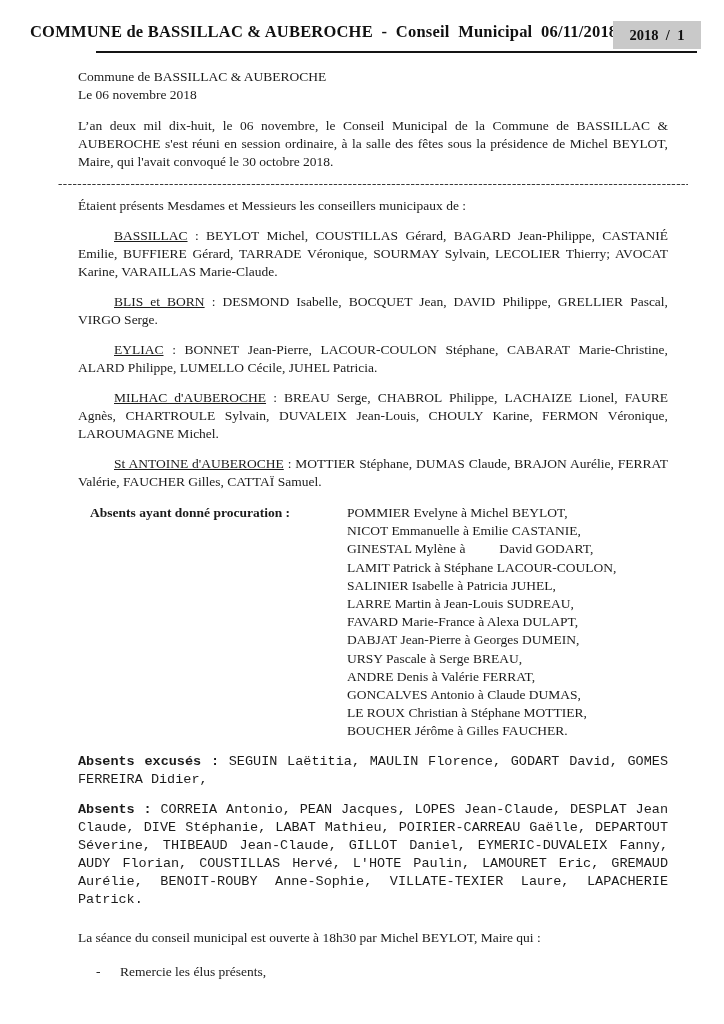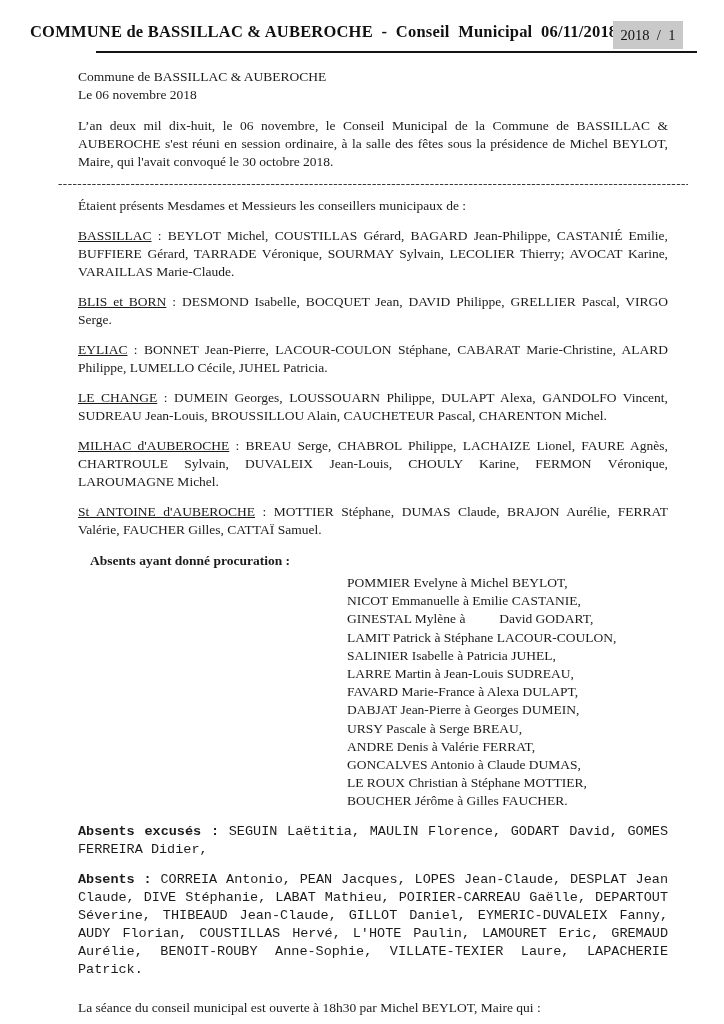--- a/index.html
+++ b/index.html
@@ -25,28 +25,28 @@
     font-size: 16.5px;
     font-weight: bold;
     letter-spacing: 0.2px;
     white-space: pre;
     color: #111;
   }
   .page-badge {
     position: absolute;
     left: 613px;
     top: 21px;
-    width: 70px;
+    width: 88px;
     height: 28px;
     background: #c9c9c9;
     display: flex;
     align-items: center;
     justify-content: center;
     font-size: 14.5px;
-    font-weight: normal;
+    font-weight: bold;
     white-space: pre;
     color: #111;
   }
   .header-rule {
     position: absolute;
     left: 96px;
     top: 51px;
     width: 601px;
     height: 2px;
     background: #141414;
@@ -72,32 +72,32 @@
     overflow: hidden;
     font-size: 13px;
     letter-spacing: 0.5px;
     color: #2a2a2a;
   }
   .presents-line { margin: 4px 0 0 0; }
   .commune-para {
     margin: 12px 0 0 0;
     text-align: justify;
   }
-  .commune-name { text-decoration: underline; }
+  .commune-name { text-decoration: underline; margin-left: 36px; }
   .proc-block {
     display: flex;
     margin: 13px 0 0 0;
   }
   .proc-label {
     width: 257px;
     flex: 0 0 257px;
     font-weight: bold;
     margin-left: 12px;
   }
-  .proc-list { flex: 1; margin-top: 22px; }
+  .proc-list { flex: 1; }
   .proc-item {
     white-space: pre-wrap;
     line-height: 18.2px;
   }
   .absents-para {
     margin: 12px 0 0 0;
     text-align: justify;
     font-family: Liberation Mono, monospace;
   }
   .absents-para.tight { margin-top: 12px; }
@@ -132,21 +132,20 @@
     <div class="dashed-sep">------------------------------------------------------------------------------------------------------------------------------------------------------------------------------------------------------------------------</div>
 
     <p class="presents-line">Étaient présents Mesdames et Messieurs les conseillers municipaux de :</p>
 
     <p class="commune-para"><span class="commune-name">BASSILLAC</span><span> : BEYLOT Michel, COUSTILLAS Gérard, BAGARD Jean-Philippe, CASTANIÉ Emilie, BUFFIERE Gérard, TARRADE Véronique, SOURMAY Sylvain, LECOLIER Thierry; AVOCAT Karine, VARAILLAS Marie-Claude.</span></p>
 
     <p class="commune-para"><span class="commune-name">BLIS et BORN</span><span> : DESMOND Isabelle, BOCQUET Jean, DAVID Philippe, GRELLIER Pascal, VIRGO Serge.</span></p>
 
     <p class="commune-para"><span class="commune-name">EYLIAC</span><span> : BONNET Jean-Pierre, LACOUR-COULON Stéphane, CABARAT Marie-Christine, ALARD Philippe, LUMELLO Cécile, JUHEL Patricia.</span></p>
 
-    <p class="commune-para"><span class="commune-name">LE CHANGE</span><span> : DUMEIN Georges, LOUSSOUARN Philippe, DULAPT Alexa, GANDOLFO Vincent, SUDREAU Jean-Louis, BROUSSILLOU Alain, CAUCHETEUR Pascal, CHARENTON Michel.</span></p>
 
     <p class="commune-para"><span class="commune-name">MILHAC d'AUBEROCHE</span><span> : BREAU Serge, CHABROL Philippe, LACHAIZE Lionel, FAURE Agnès, CHARTROULE Sylvain, DUVALEIX Jean-Louis, CHOULY Karine, FERMON Véronique, LAROUMAGNE Michel.</span></p>
 
     <p class="commune-para"><span class="commune-name">St ANTOINE d'AUBEROCHE</span><span> : MOTTIER Stéphane, DUMAS Claude, BRAJON Aurélie, FERRAT Valérie, FAUCHER Gilles, CATTAÏ Samuel.</span></p>
 
     <div class="proc-block">
       <div class="proc-label">Absents ayant donné procuration :</div>
       <div class="proc-list">
         <div class="proc-item">POMMIER Evelyne à Michel BEYLOT,</div>
         <div class="proc-item">NICOT Emmanuelle à Emilie CASTANIE,</div>

